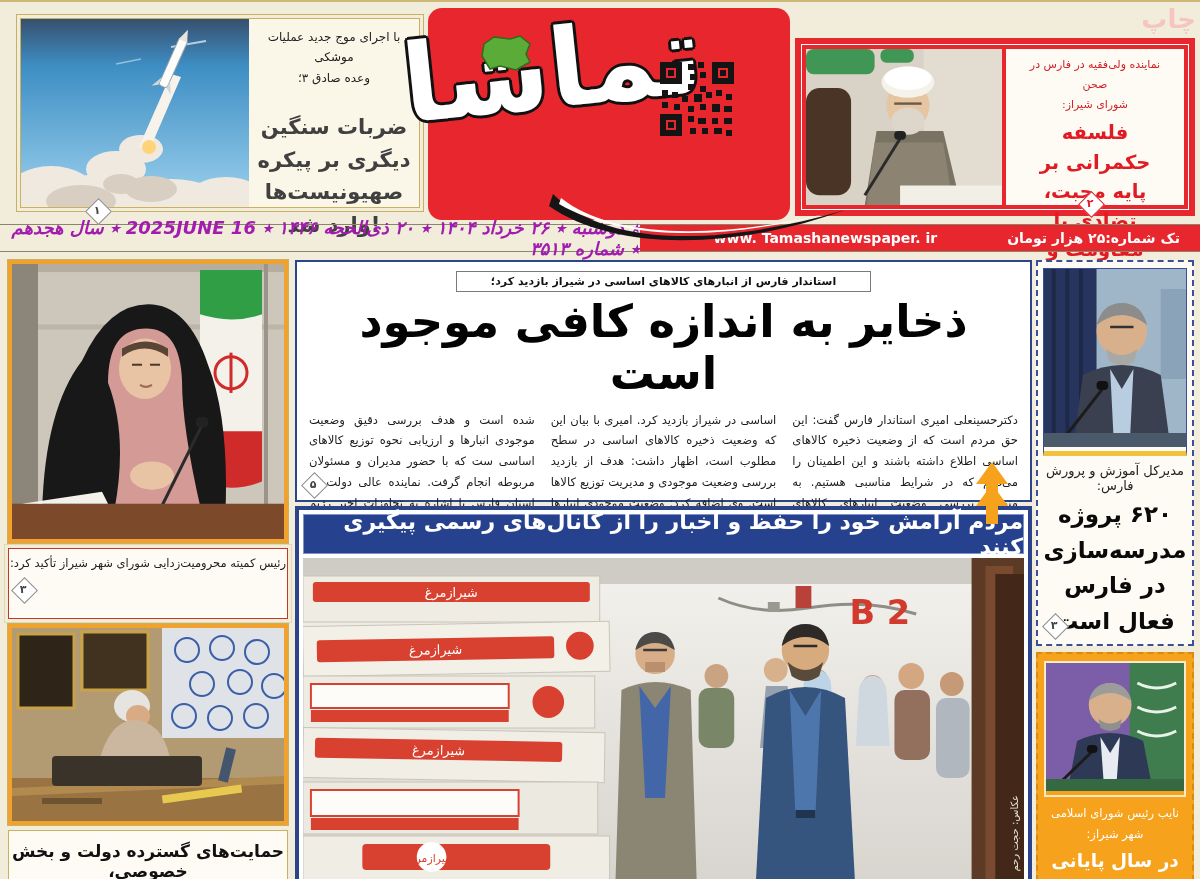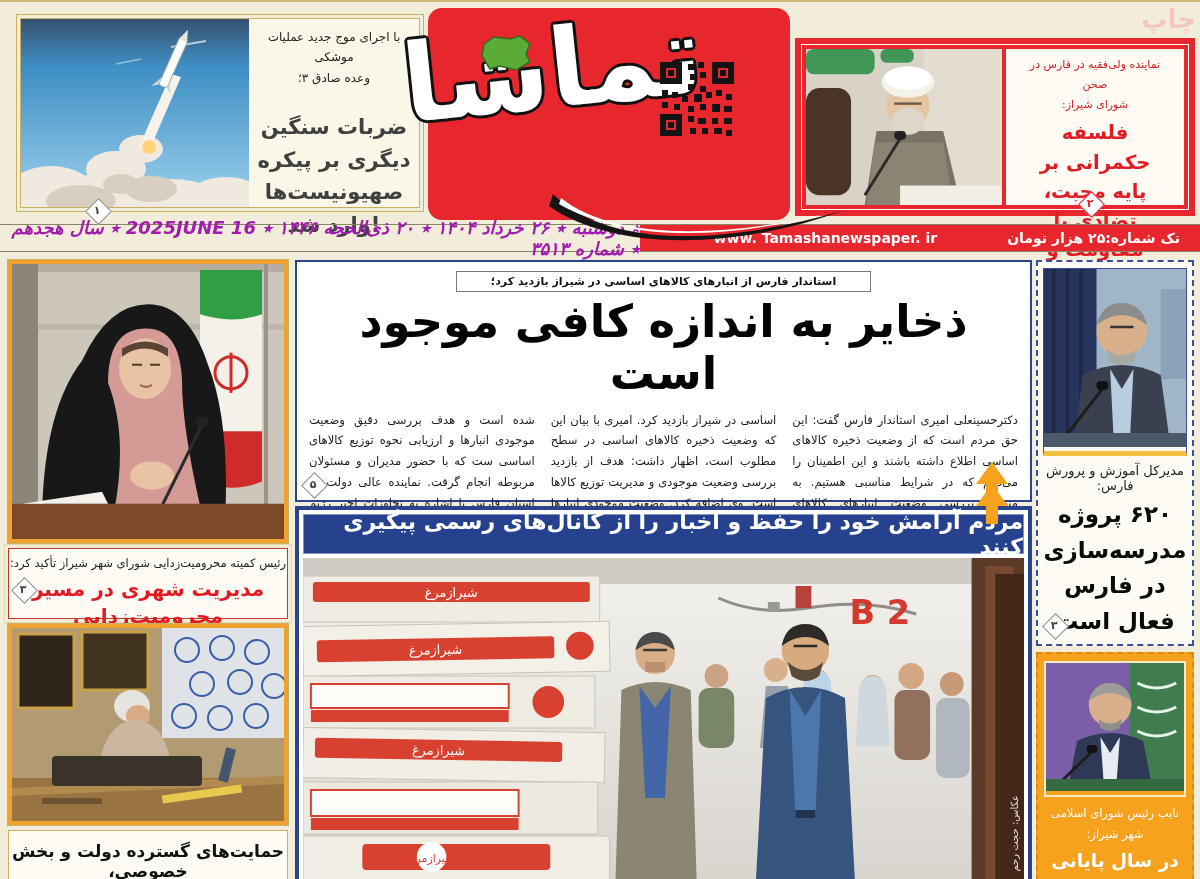--- a/index.html
+++ b/index.html
@@ -390,21 +390,20 @@
 
       <path d="M150 240 L190 160" stroke="#2b2b2b" stroke-width="3"></path>
       <rect x="184" y="152" width="12" height="10" rx="4" fill="#222"></rect>
       <rect x="0" y="238" width="272" height="35" fill="#7c4a2a"></rect>
       <path d="M10 238 L90 226 L96 238 Z" fill="#f4f1ea"></path>
     </svg>
   </div>
 
   <div class="abs lc-card1">
     <div class="kicker-sm" style="font-size:11.5px;">رئیس کمیته محرومیت‌زدایی شورای شهر شیراز تأکید کرد:</div>
-    <div class="lc-head1">مدیریت شهری در مسیر محرومیت‌زدایی</div>
     <span class="pnum" style="right:auto;left:6px;bottom:18px;">
         <i>۳</i>
       </span>
   </div>
 
   <div class="abs oframe lc-photo2">
     <svg width="100%" height="100%" viewBox="0 0 272 193" preserveAspectRatio="none">
       <rect width="272" height="193" fill="#b29a72"></rect>
 
       <g>

